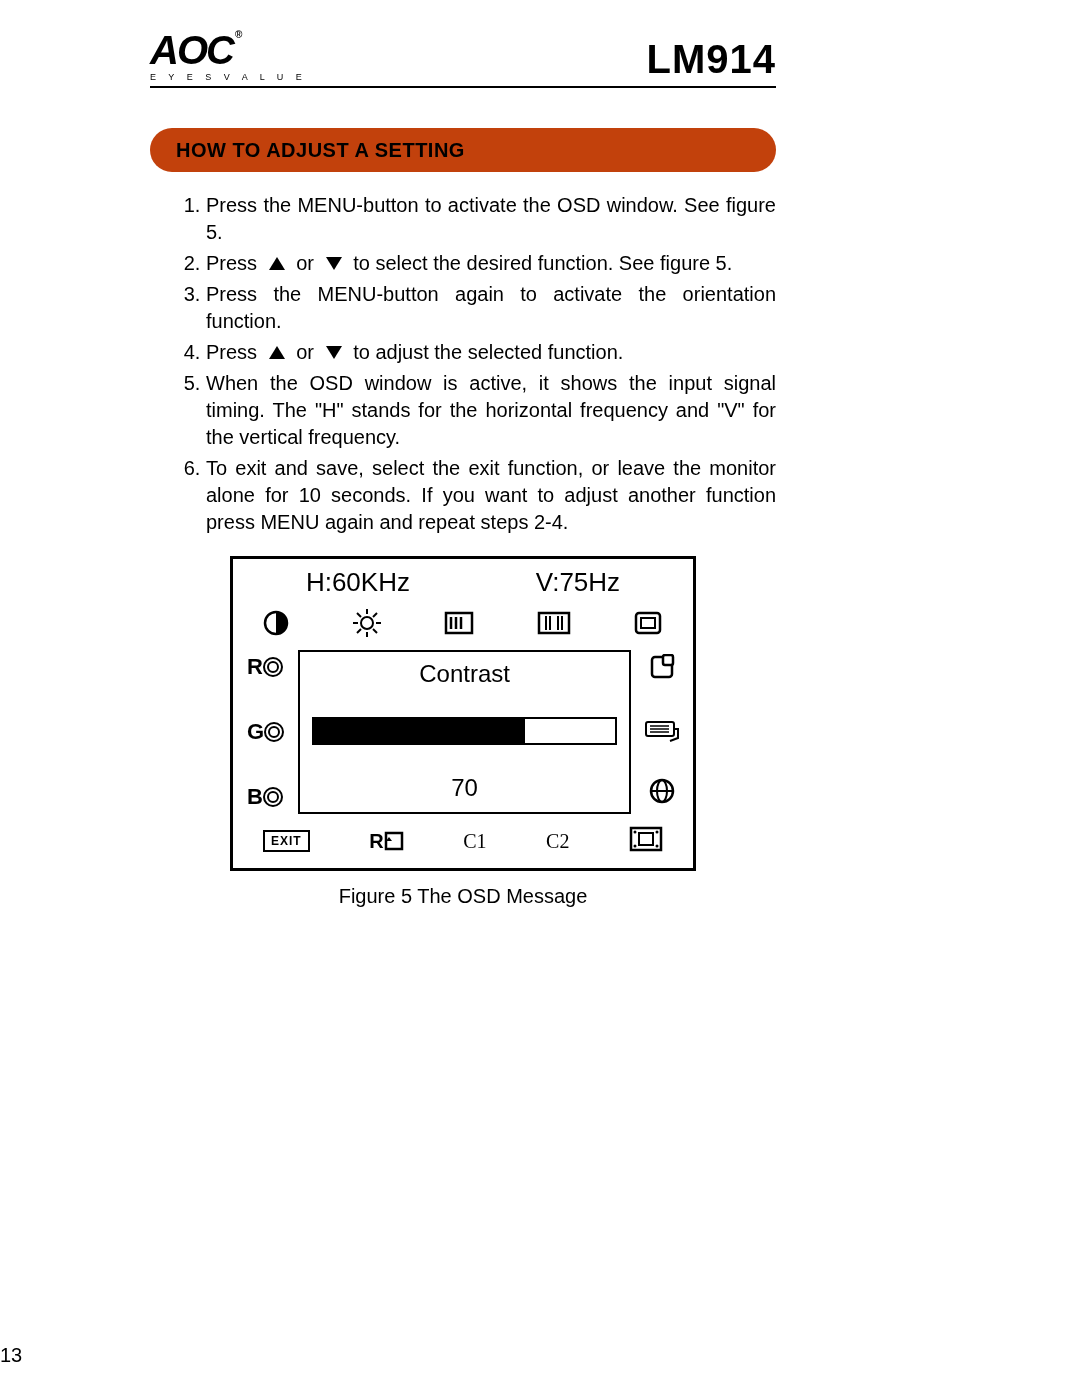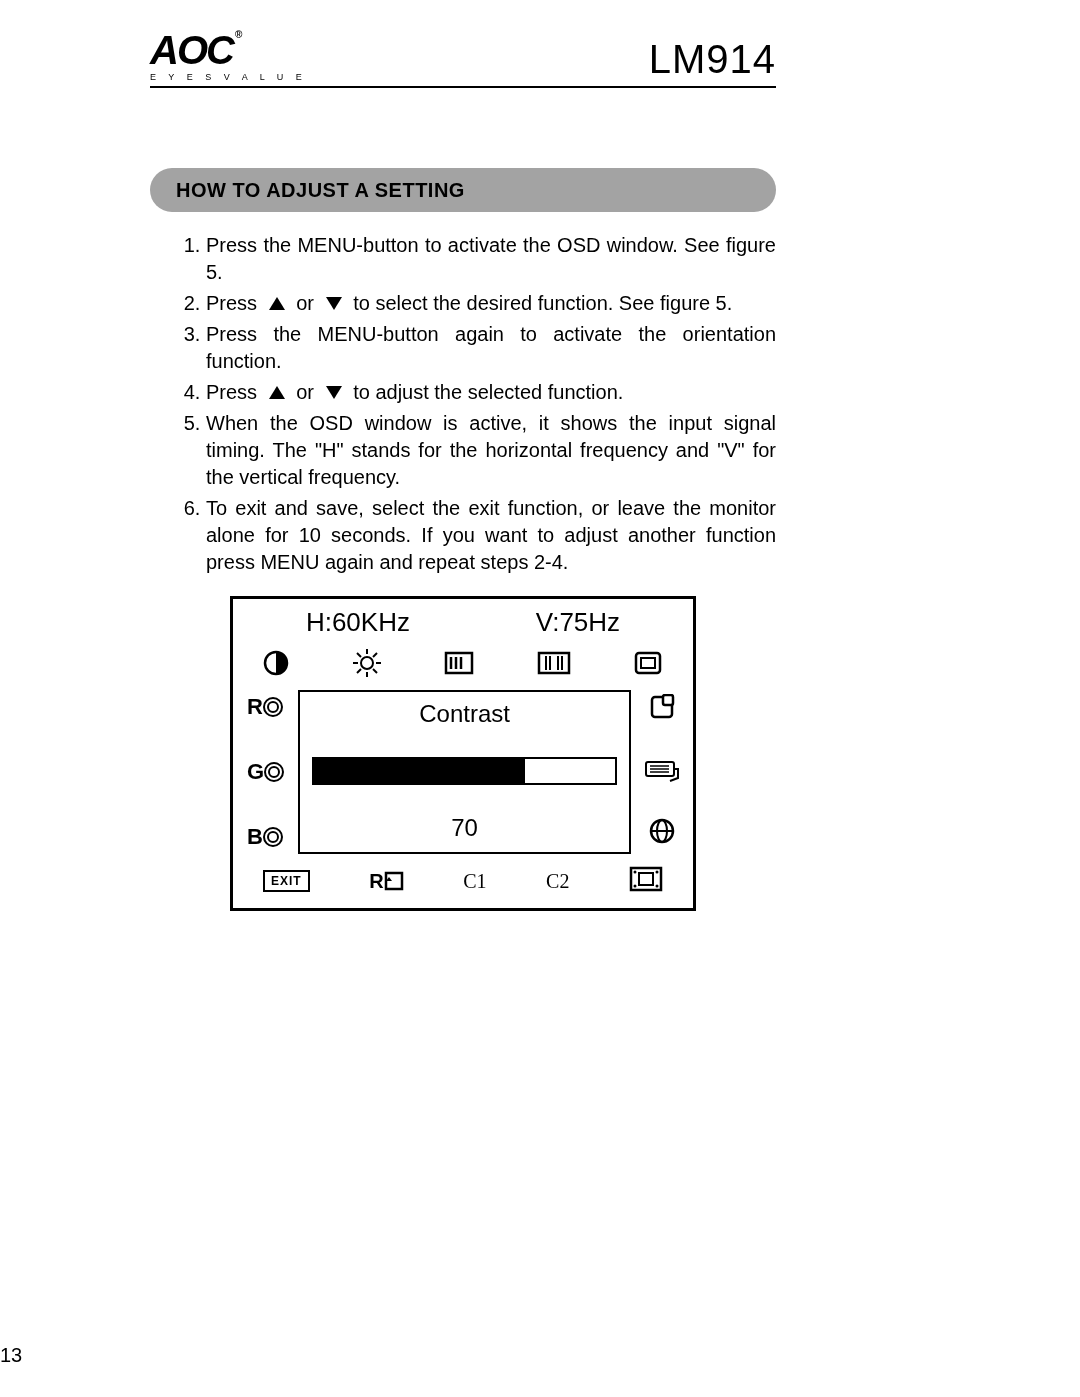--- a/index.html
+++ b/index.html
@@ -41,26 +41,26 @@
     vertical-align: top;
     margin-left: 2px;
   }
   .logo-tag {
     font-size: 9px;
     letter-spacing: 5px;
     margin-top: 2px;
   }
   .model {
     font-size: 40px;
-    font-weight: 400;
+    font-weight: 700;
     letter-spacing: 1px;
   }
   .section-pill {
-    margin-top: 80px;
-    background: #a3a3a3;
+    margin-top: 40px;
+    background: #c2410c;
     border-radius: 22px;
     height: 44px;
     display: flex;
     align-items: center;
     padding-left: 26px;
   }
   .section-pill span {
     font-weight: 900;
     font-size: 20px;
     color: #000;
@@ -364,15 +364,16 @@
               <circle cx="28" cy="6" r="1.5" fill="#000"></circle>
               <circle cx="6" cy="20" r="1.5" fill="#000"></circle>
               <circle cx="28" cy="20" r="1.5" fill="#000"></circle>
             </svg>
         </span>
       </div>
 
     </div>
   </div>
 
+  <div class="fig-caption">Figure 5     The  OSD  Message</div>
 
   <div class="page-num">13</div>
 </div>
 
 </body></html>

